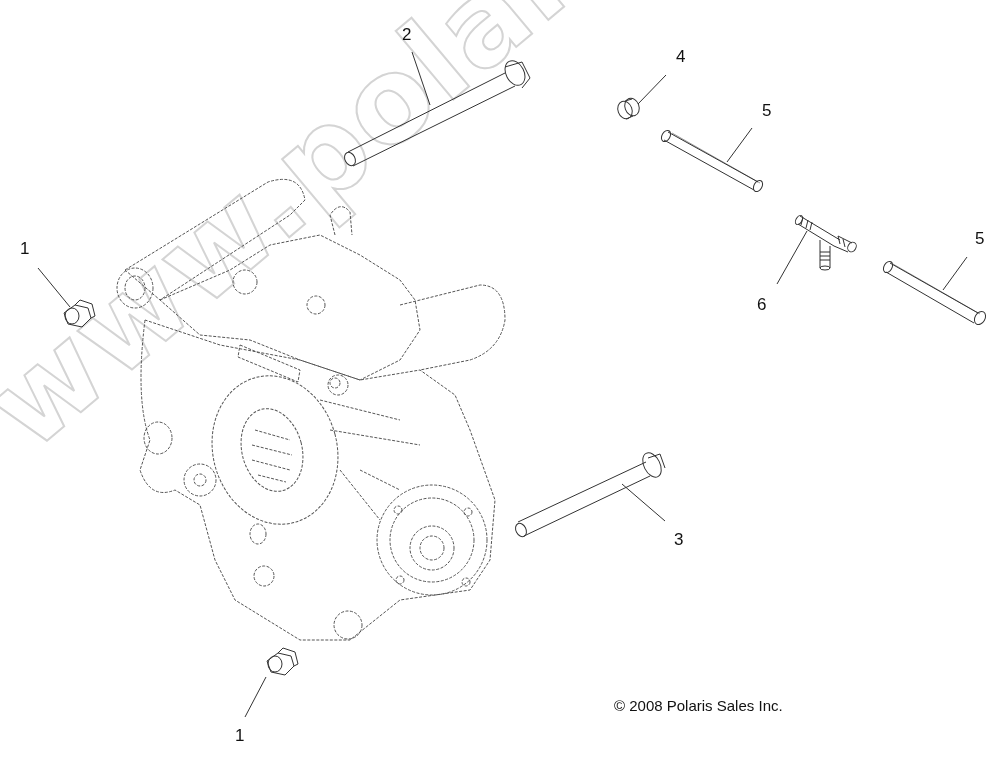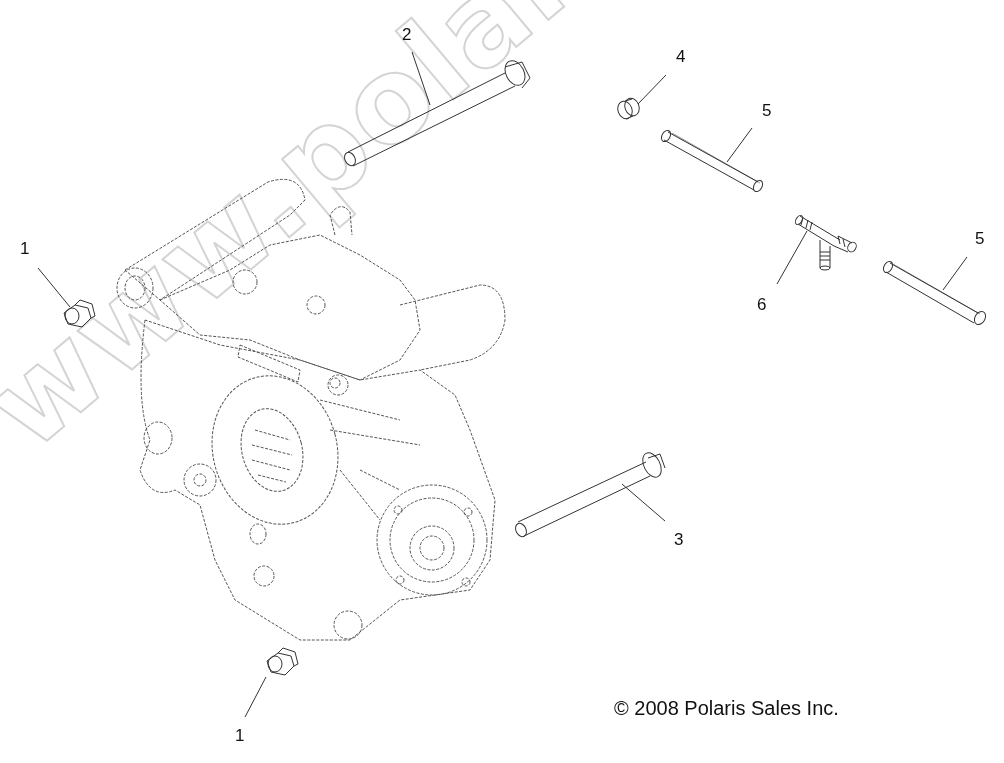--- a/index.html
+++ b/index.html
@@ -1,19 +1,19 @@
 <!DOCTYPE html>
 <html><head>
 <meta charset="utf-8">
 <style>
   html, body { margin: 0; padding: 0; background: #ffffff; }
   #canvas { position: relative; width: 1004px; height: 763px; overflow: hidden; background: #ffffff; font-family: "Liberation Sans", sans-serif; }
   svg { position: absolute; left: 0; top: 0; }
   .callout { position: absolute; font-family: "Liberation Sans", sans-serif; font-size: 17px; color: #111; line-height: 1; }
-  .copyright { position: absolute; left: 614px; top: 697px; font-family: "Liberation Sans", sans-serif; font-size: 20px; color: #111; white-space: nowrap; }
+  .copyright { position: absolute; left: 614px; top: 697px; font-family: "Liberation Sans", sans-serif; font-size: 15px; color: #111; white-space: nowrap; }
   .watermark { position: absolute; left: -40px; top: 370px; font-family: "DejaVu Sans", sans-serif; font-weight: bold; font-size: 118px; color: #ffffff; -webkit-text-stroke: 2px #d2d2d2; white-space: nowrap; transform: rotate(-40deg); transform-origin: 0 0; letter-spacing: 2px; opacity: 0.95; }
 </style>
 </head>
 <body>
 
 <div id="canvas">
 
   <div class="watermark">www.polarisersatzteile.de</div>
 
   <svg width="1004" height="763" viewBox="0 0 1004 763">

